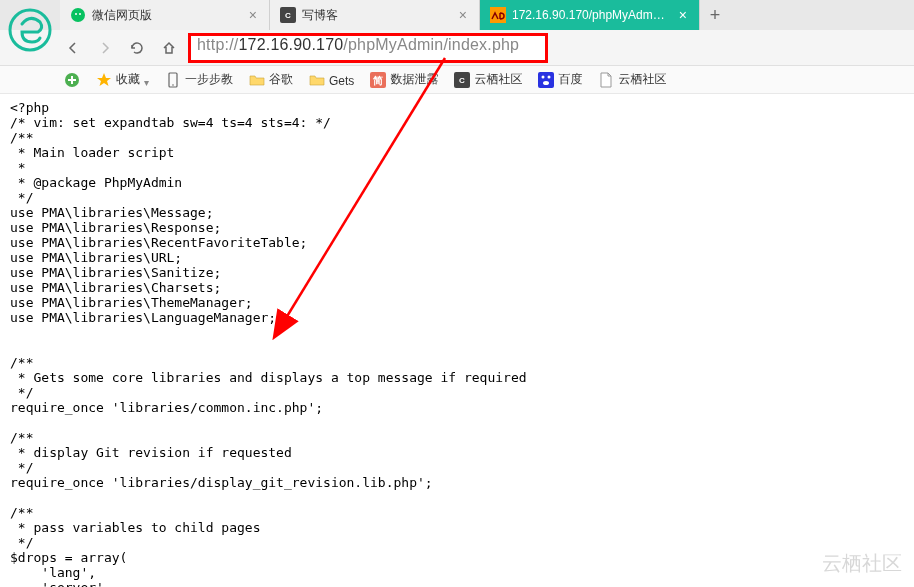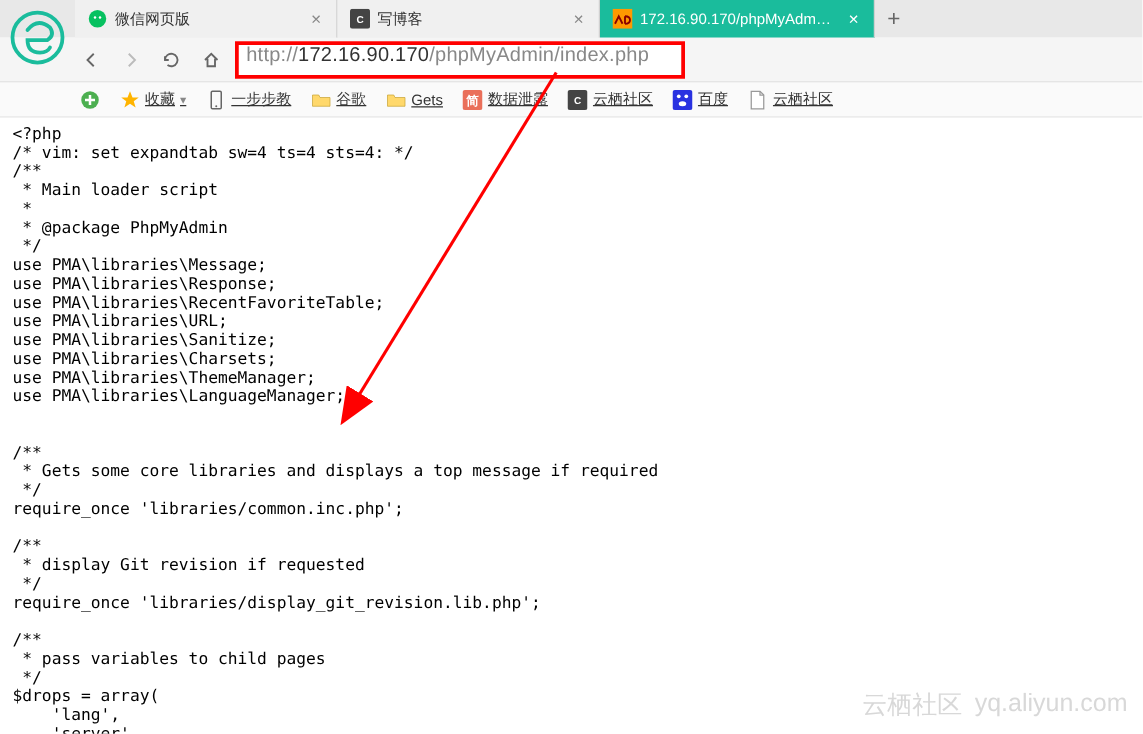--- a/index.html
+++ b/index.html
@@ -14,21 +14,21 @@
 .tab-icon { width: 16px; height: 16px; flex-shrink: 0; }
 .tab-label { white-space: nowrap; overflow: hidden; text-overflow: ellipsis; }
 .tab-close { color: #888; font-size: 14px; cursor: pointer; padding: 0 2px; }
 .new-tab { width: 30px; display: flex; align-items: center; justify-content: center; color: #666; font-size: 18px; cursor: pointer; }
 .nav-bar { display: flex; align-items: center; height: 36px; padding: 0 8px 0 60px; gap: 6px; background: #f5f5f5; border-bottom: 1px solid #e0e0e0; }
 .nav-btn { width: 26px; height: 26px; display: flex; align-items: center; justify-content: center; color: #666; cursor: pointer; border-radius: 3px; }
 .url-box { flex: 1; max-width: 360px; border: 3px solid #ff0000; height: 30px; display: flex; padding: 0 6px; background: #fff; }
 .url-text { font-size: 16px; color: #888; letter-spacing: 0.2px; }
 .url-text .dark { color: #333; }
 .bookmarks-bar { display: flex; align-items: center; height: 28px; padding: 0 8px 0 60px; gap: 8px; background: #fafafa; border-bottom: 1px solid #e8e8e8; }
-.bm-item { display: flex; align-items: center; gap: 4px; color: #333; font-size: 12px; cursor: pointer; padding: 2px 4px; text-decoration: underline; }
+.bm-item { display: flex; align-items: flex-end; gap: 4px; color: #333; font-size: 12px; cursor: pointer; padding: 2px 4px; }
 .bm-icon { width: 16px; height: 16px; flex-shrink: 0; }
 .content { padding: 6px 10px; font-family: "SimSun","NSimSun",monospace; font-size: 13px; line-height: 15px; white-space: pre; color: #000; }
 .annotation-arrow { position: absolute; left: 0; top: 0; pointer-events: none; z-index: 5; }
 .watermark { position: absolute; right: 12px; bottom: 10px; color: #d8d8d8; font-size: 20px; font-family: Arial, sans-serif; display: flex; align-items: center; gap: 10px; }
 </style>
 </head>
 <body>
 
 <div class="browser-chrome">
   <div class="logo-area">
@@ -201,14 +201,13 @@
   <defs>
     <marker id="arrowhead" markerWidth="12" markerHeight="10" refX="10" refY="5" orient="auto">
       <path d="M0 0 L12 5 L0 10 Z" fill="#ff0000"></path>
     </marker>
   </defs>
   <line x1="445" y1="58" x2="275" y2="336" stroke="#ff0000" stroke-width="2.5" marker-end="url(#arrowhead)"></line>
 </svg>
 
 <div class="watermark">
   <span>云栖社区</span>
-  <span>yq.aliyun.com</span>
 </div>
 
 </body></html>

